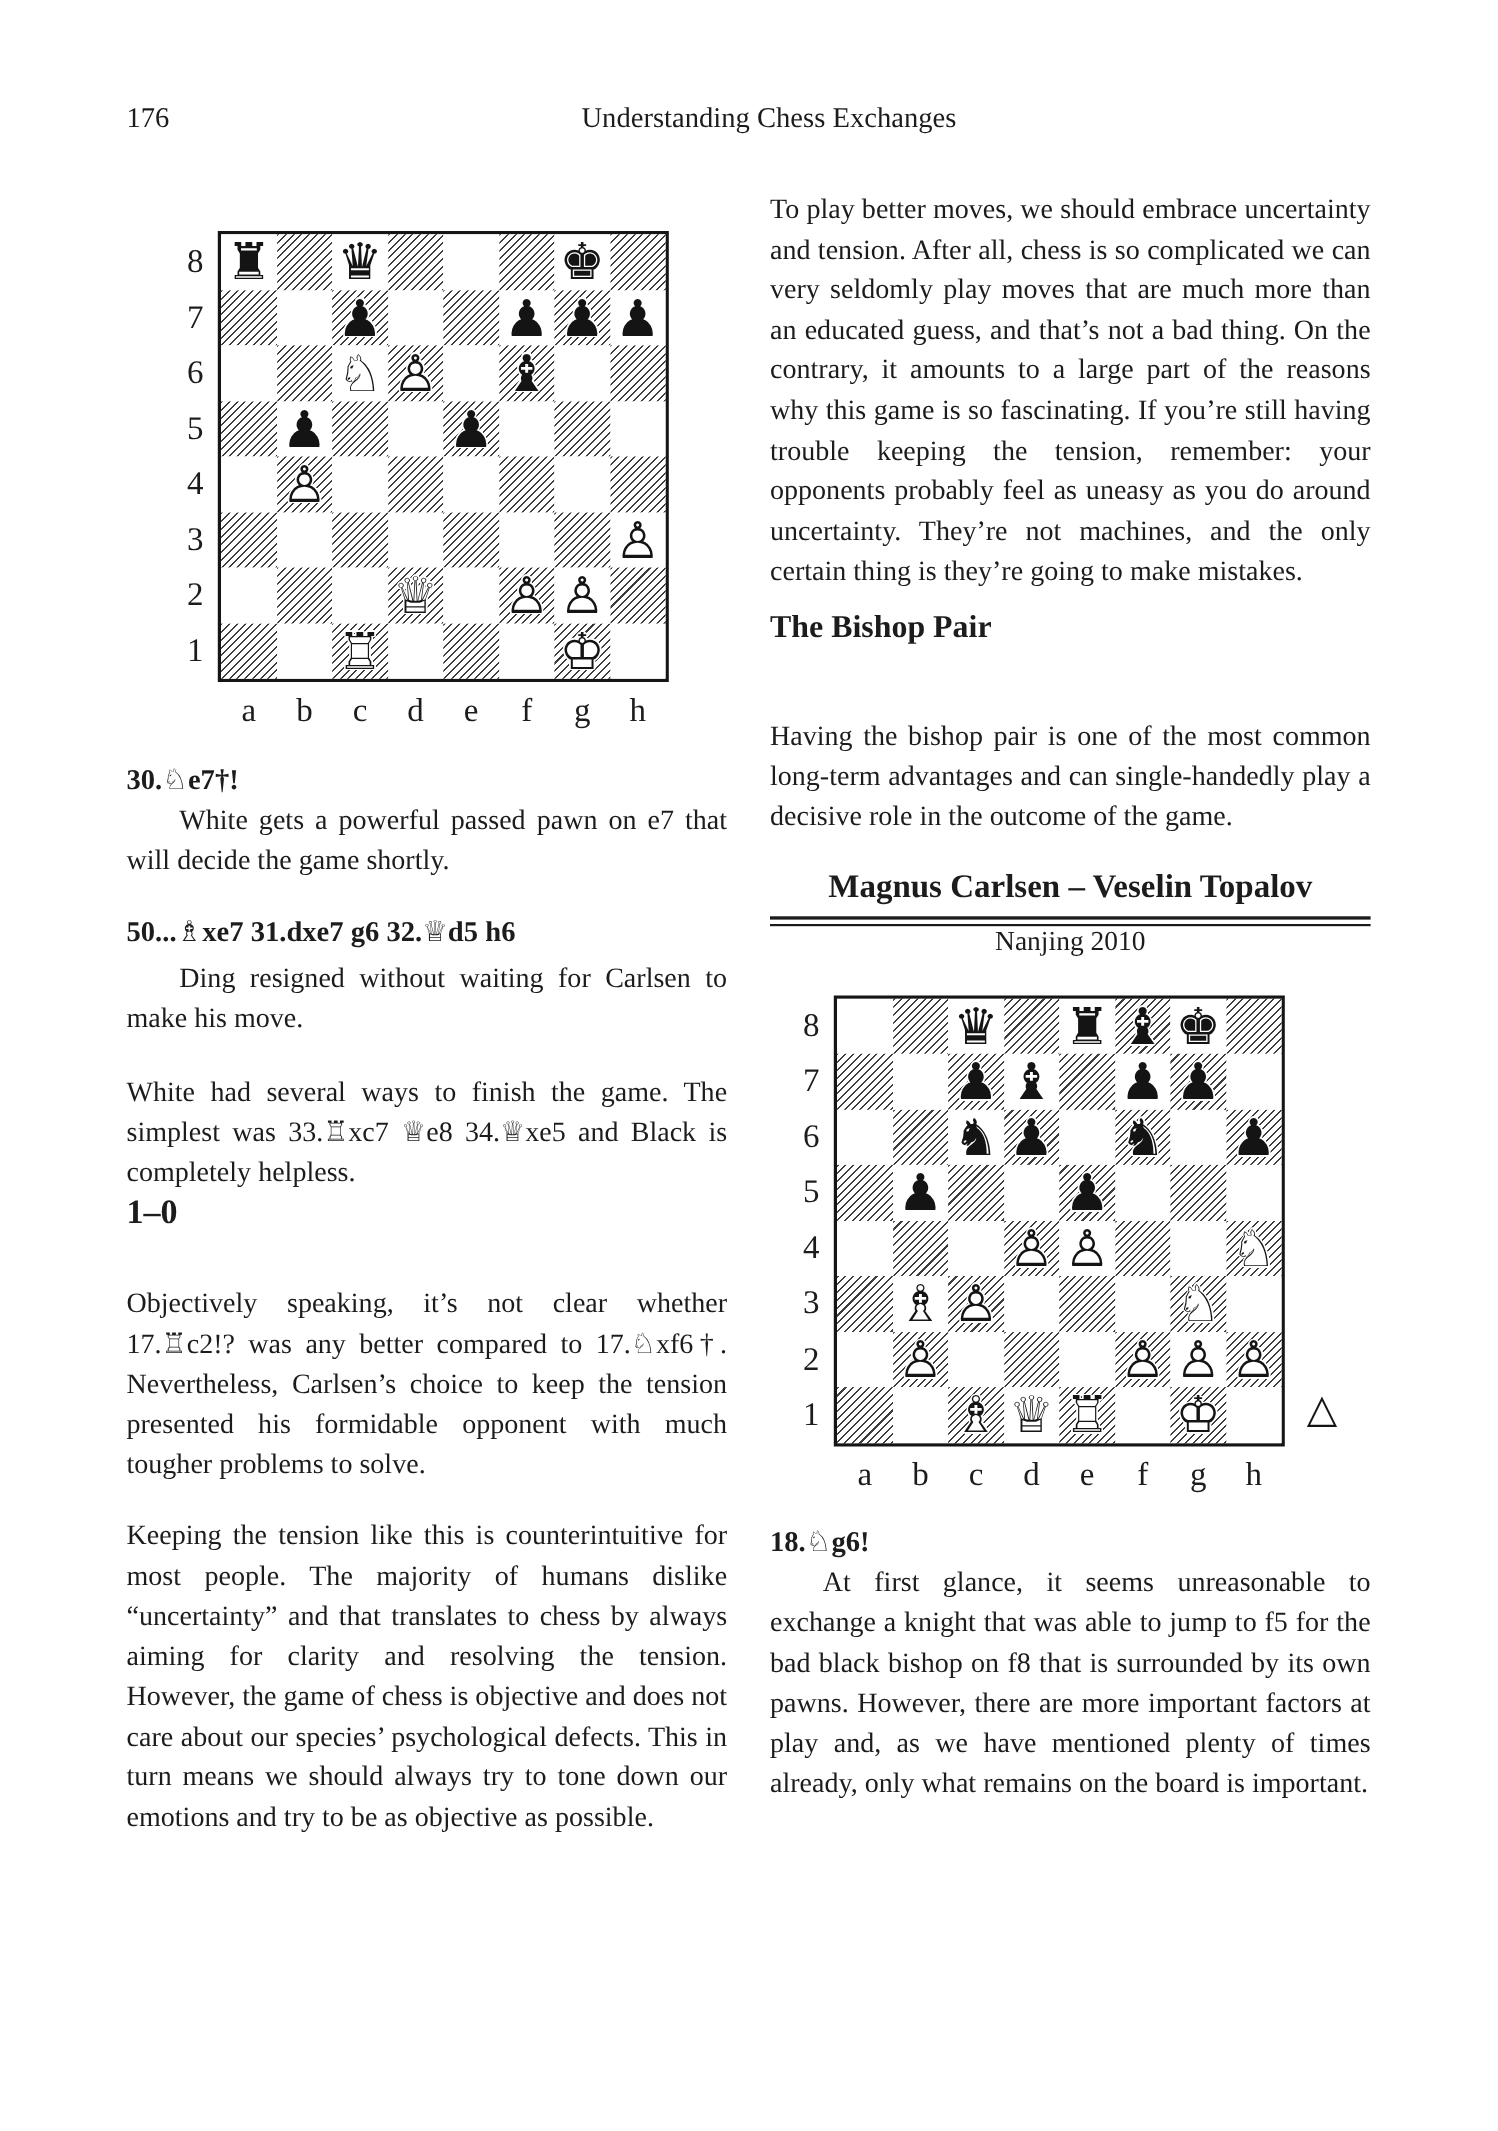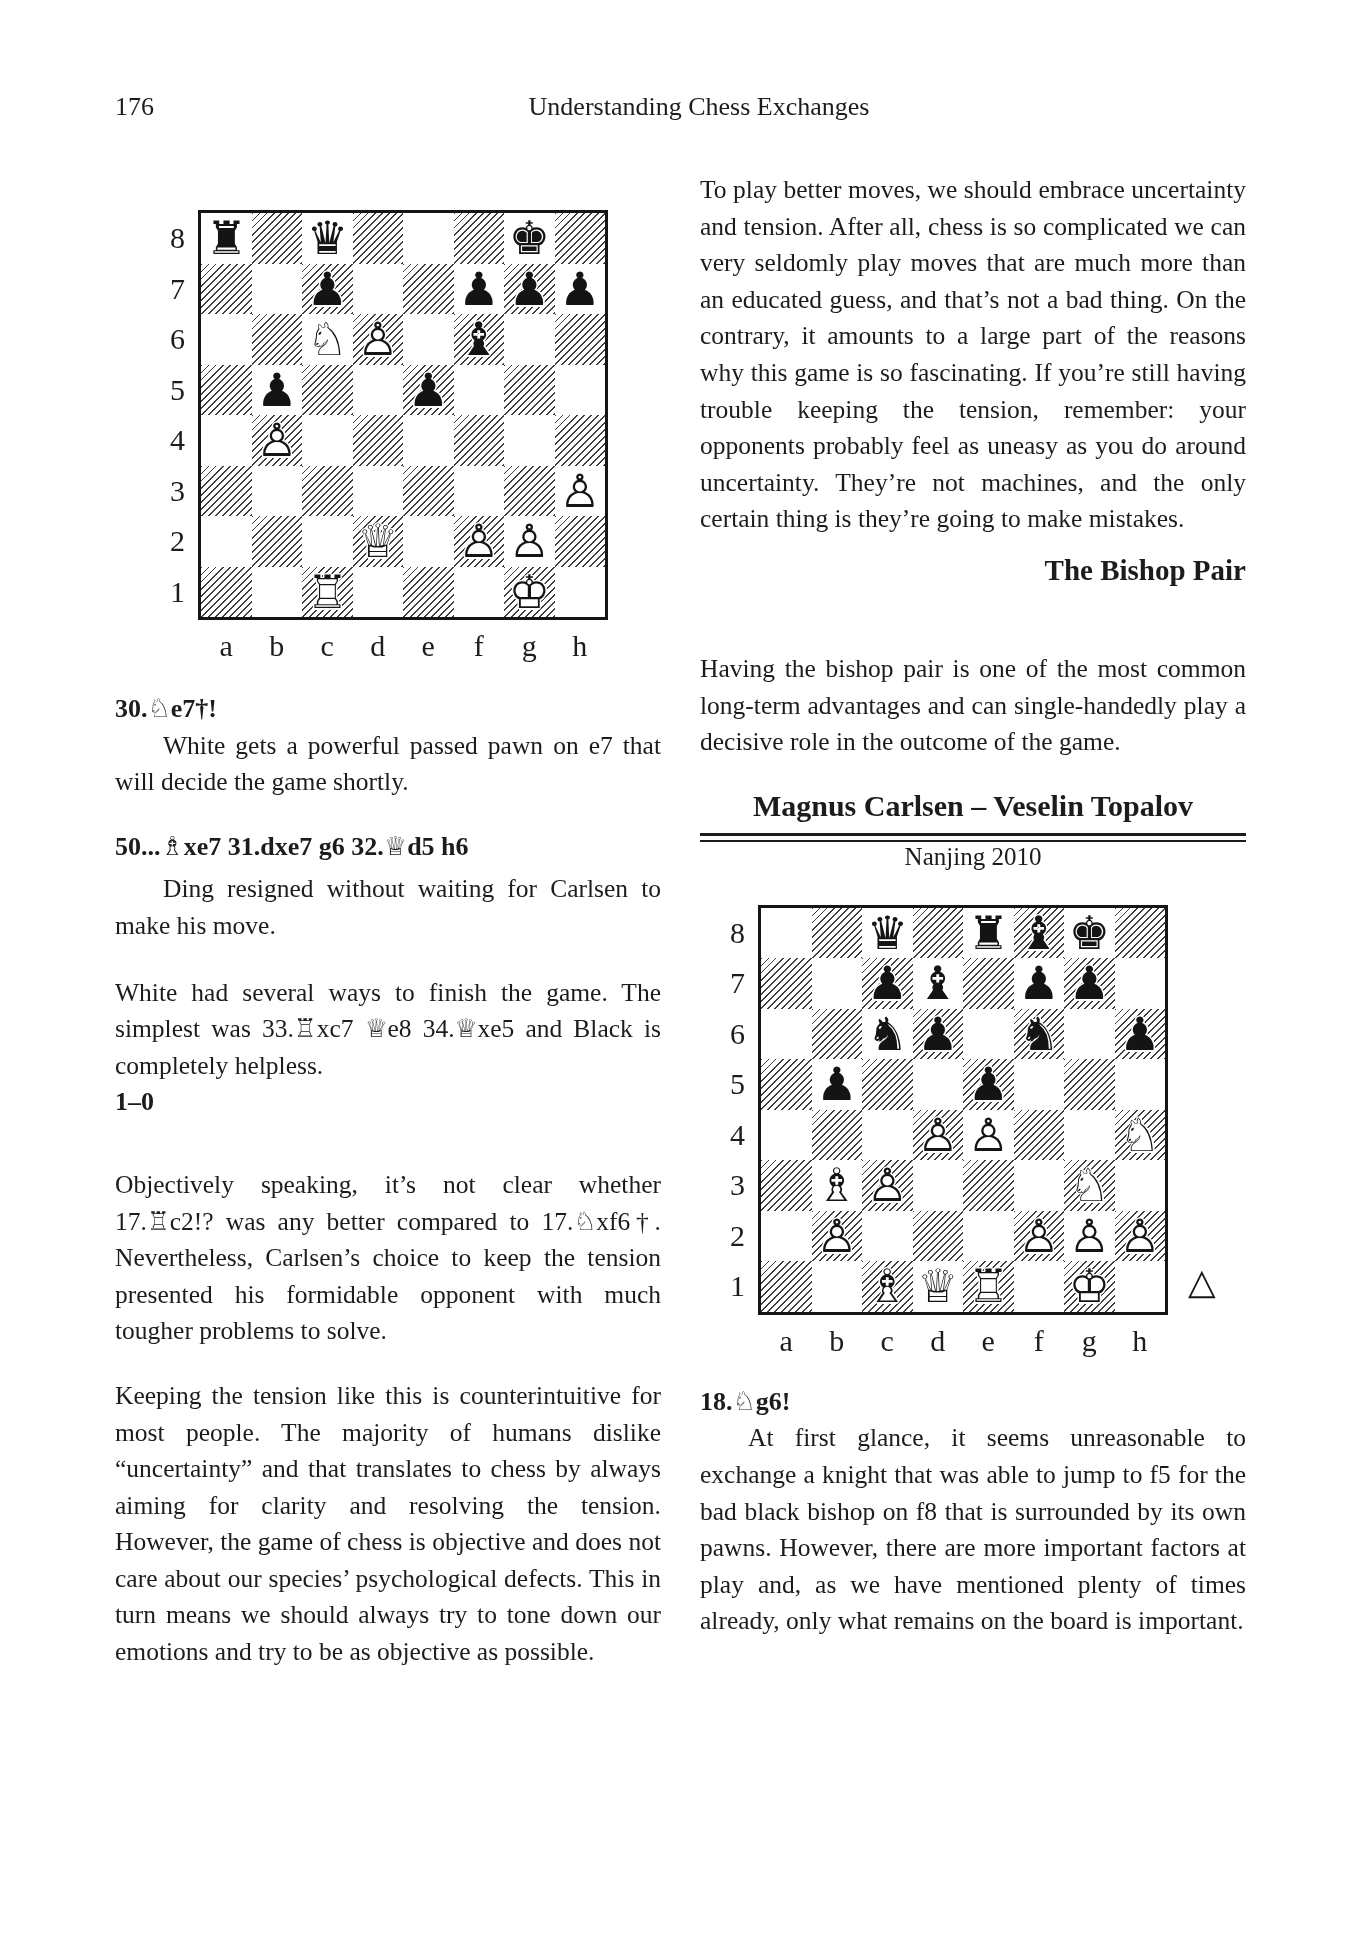--- a/index.html
+++ b/index.html
@@ -11,23 +11,23 @@
   .page-number{position:absolute;left:115px;top:92px;font-size:26px;}
   .running-title{position:absolute;left:0;right:0;top:92px;text-align:center;font-size:26px;}
 
   .col{position:absolute;width:546px;}
   .col-left{left:115px;top:170px;}
   .col-right{left:700px;top:172px;}
 
   .para{font-size:25.5px;line-height:36.6px;text-align:justify;margin:0;}
   .indent{text-indent:48px;}
   .moveline{font-weight:bold;font-size:26px;line-height:36.6px;margin:0;}
-  .result{font-weight:bold;font-size:26px;line-height:36.6px;}
-
-  .section-heading{font-size:29px;font-weight:bold;text-align:right;margin-top:16px;}
+  .result{font-weight:bold;font-size:31px;line-height:36.6px;}
+
+  .section-heading{font-size:29px;font-weight:bold;text-align:left;margin-top:16px;}
   .game-header{font-size:30px;font-weight:bold;text-align:center;margin-top:28px;}
   .double-rule{height:4px;border-top:3px solid #1b1b1b;border-bottom:2px solid #1b1b1b;margin-top:10px;}
   .venue{font-size:25px;text-align:center;margin-top:1px;}
 
   
   .diagram{position:relative;}
   .diagram1{margin-top:40px;margin-left:39px;}
   .diagram2{margin-top:34px;margin-left:14px;}
   .diag-row{display:flex;}
   .rank-labels{width:44px;display:flex;flex-direction:column;padding-top:3px;}

